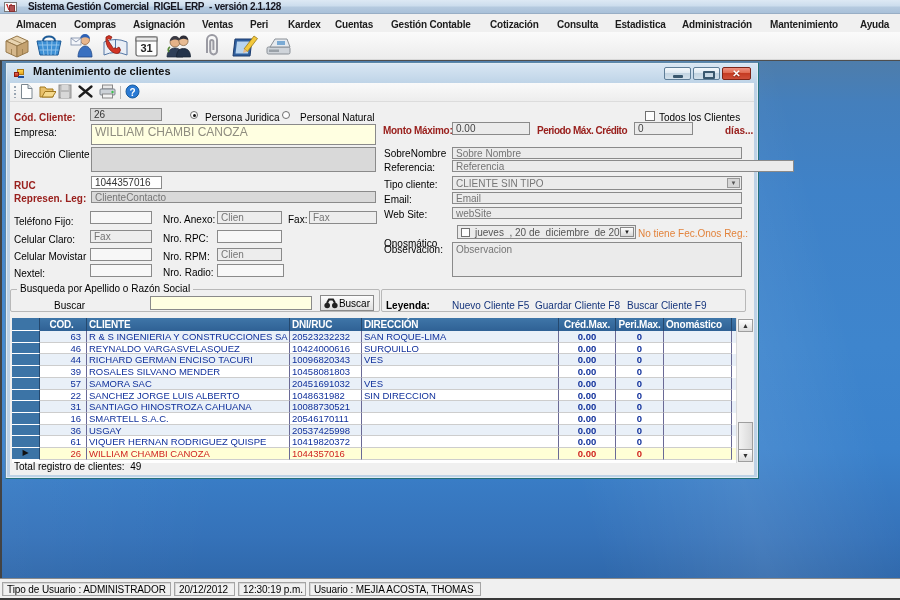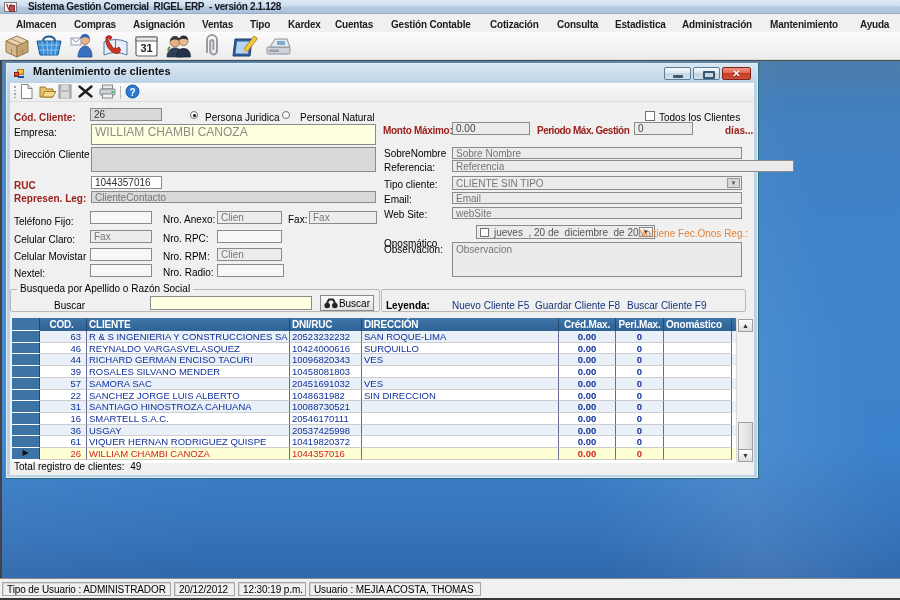--- a/index.html
+++ b/index.html
@@ -115,21 +115,21 @@
   <div id="titlebar">
     <div id="vbicon"></div>
     <div class="ttext">Sistema Gestión Comercial&nbsp; RIGEL ERP&nbsp; - versión 2.1.128</div>
   </div>
 
   <div id="menubar">
     <span style="left:16px">Almacen</span>
     <span style="left:74px">Compras</span>
     <span style="left:133px">Asignación</span>
     <span style="left:202px">Ventas</span>
-    <span style="left:250px">Tipo</span>
+    <span style="left:250px">Peri</span>
     <span style="left:288px">Kardex</span>
     <span style="left:335px">Cuentas</span>
     <span style="left:391px">Gestión Contable</span>
     <span style="left:490px">Cotización</span>
     <span style="left:557px">Consulta</span>
     <span style="left:615px">Estadistica</span>
     <span style="left:682px">Administración</span>
     <span style="left:770px">Mantenimiento</span>
     <span style="left:860px">Ayuda</span>
   </div>
@@ -273,40 +273,40 @@
 
         <div class="tb" style="left:80px; top:181px; width:62px; height:13px;"></div>
         <div class="lbl" style="left:153px; top:184px">Nro. Radio:</div>
         <div class="tb" style="left:207px; top:181px; width:67px; height:13px;"></div>
 
         <div class="chk" style="left:635px; top:28px;"></div>
         <div class="lbl" style="left:649px; top:29px;">Todos los Clientes</div>
 
         <div class="lbl red" style="left:373px; top:42px; letter-spacing:-0.3px;">Monto Máximo:</div>
         <div class="tb gray" style="left:442px; top:39px; width:78px; height:13px; line-height:12px; color:#444;">0.00</div>
-        <div class="lbl red" style="left:527px; top:42px; letter-spacing:-0.5px;">Periodo Máx. Gestión</div>
+        <div class="lbl red" style="left:527px; top:42px; letter-spacing:-0.5px;">Periodo Máx. Crédito</div>
         <div class="tb gray" style="left:624px; top:39px; width:59px; height:13px; line-height:12px; color:#444;">0</div>
         <div class="lbl red" style="left:715px; top:42px;">días...</div>
 
         <div class="lbl" style="left:374px; top:65px;">SobreNombre</div>
         <div class="tb gray" style="left:442px; top:64px; width:290px; height:12px; line-height:11px;"><span class="ph">Sobre Nombre</span></div>
         <div class="lbl" style="left:374px; top:79px;">Referencia:</div>
         <div class="tb gray" style="left:442px; top:77px; width:342px; height:12px; line-height:11px;"><span class="ph">Referencia</span></div>
 
         <div class="lbl" style="left:374px; top:96px;">Tipo cliente:</div>
         <div class="tb gray" style="left:442px; top:93px; width:290px; height:14px; line-height:13px; color:#777;">CLIENTE SIN TIPO
           <span style="position:absolute; right:1px; top:1px; width:13px; height:10px; background:#d6d6d6; border:1px solid #999; font-size:6px; text-align:center; line-height:9px; color:#555">▼</span>
         </div>
         <div class="lbl" style="left:374px; top:111px;">Email:</div>
         <div class="tb gray" style="left:442px; top:109px; width:290px; height:12px; line-height:11px;"><span class="ph">Email</span></div>
         <div class="lbl" style="left:374px; top:126px;">Web Site:</div>
         <div class="tb gray" style="left:442px; top:124px; width:290px; height:12px; line-height:11px;"><span class="ph">webSite</span></div>
 
         <div class="lbl" style="left:374px; top:155px;">Onosmático</div>
-        <div class="tb gray" style="left:466px; top:142px; width:179px; height:14px; line-height:13px;">
+        <div class="tb gray" style="left:447px; top:142px; width:179px; height:14px; line-height:13px;">
           <span class="chk" style="left:3px; top:2px; width:9px; height:9px;"></span>
           <span style="margin-left:14px; color:#555">jueves&nbsp; , 20 de&nbsp; diciembre&nbsp; de 20</span>
           <span style="position:absolute; right:1px; top:1px; width:14px; height:10px; background:linear-gradient(#fdfdfd,#d8d8d8); border:1px solid #888; font-size:6px; text-align:center; line-height:9px; color:#222">▼</span>
         </div>
         <div class="lbl" style="left:628px; top:145px; color:#e2833c;">No tiene Fec.Onos Reg.:</div>
 
         <div class="lbl" style="left:374px; top:161px;">Observación:</div>
         <div class="tb gray" style="left:442px; top:159px; width:290px; height:35px;"><span class="ph" style="line-height:13px">Observacion</span></div>
 
         <div class="gb" style="left:0px; top:206px; width:370px; height:23px;">

